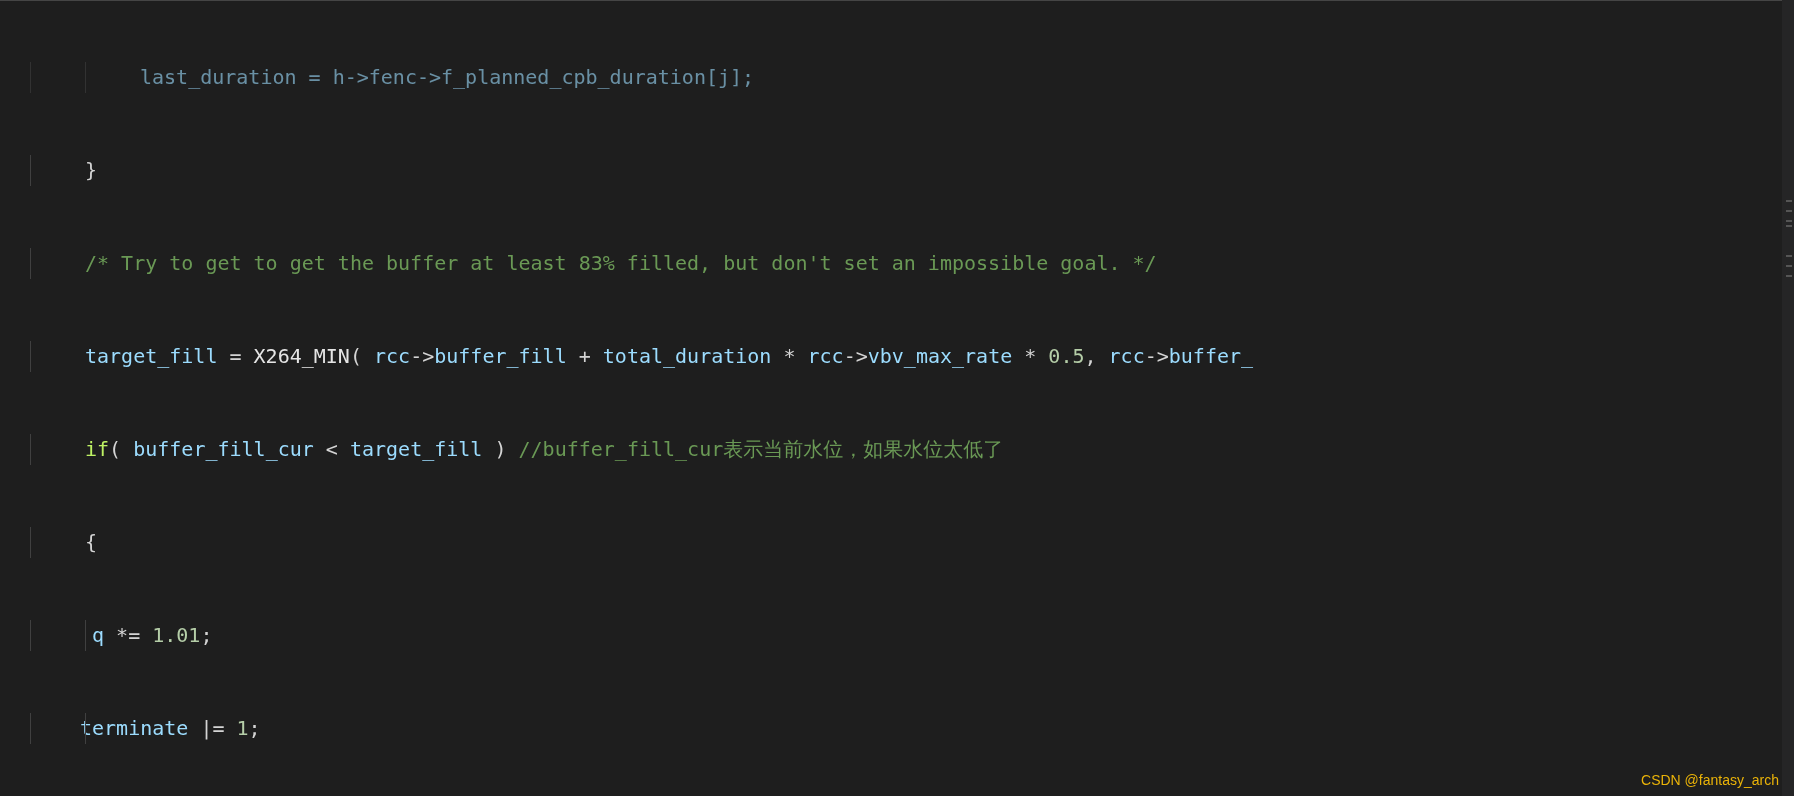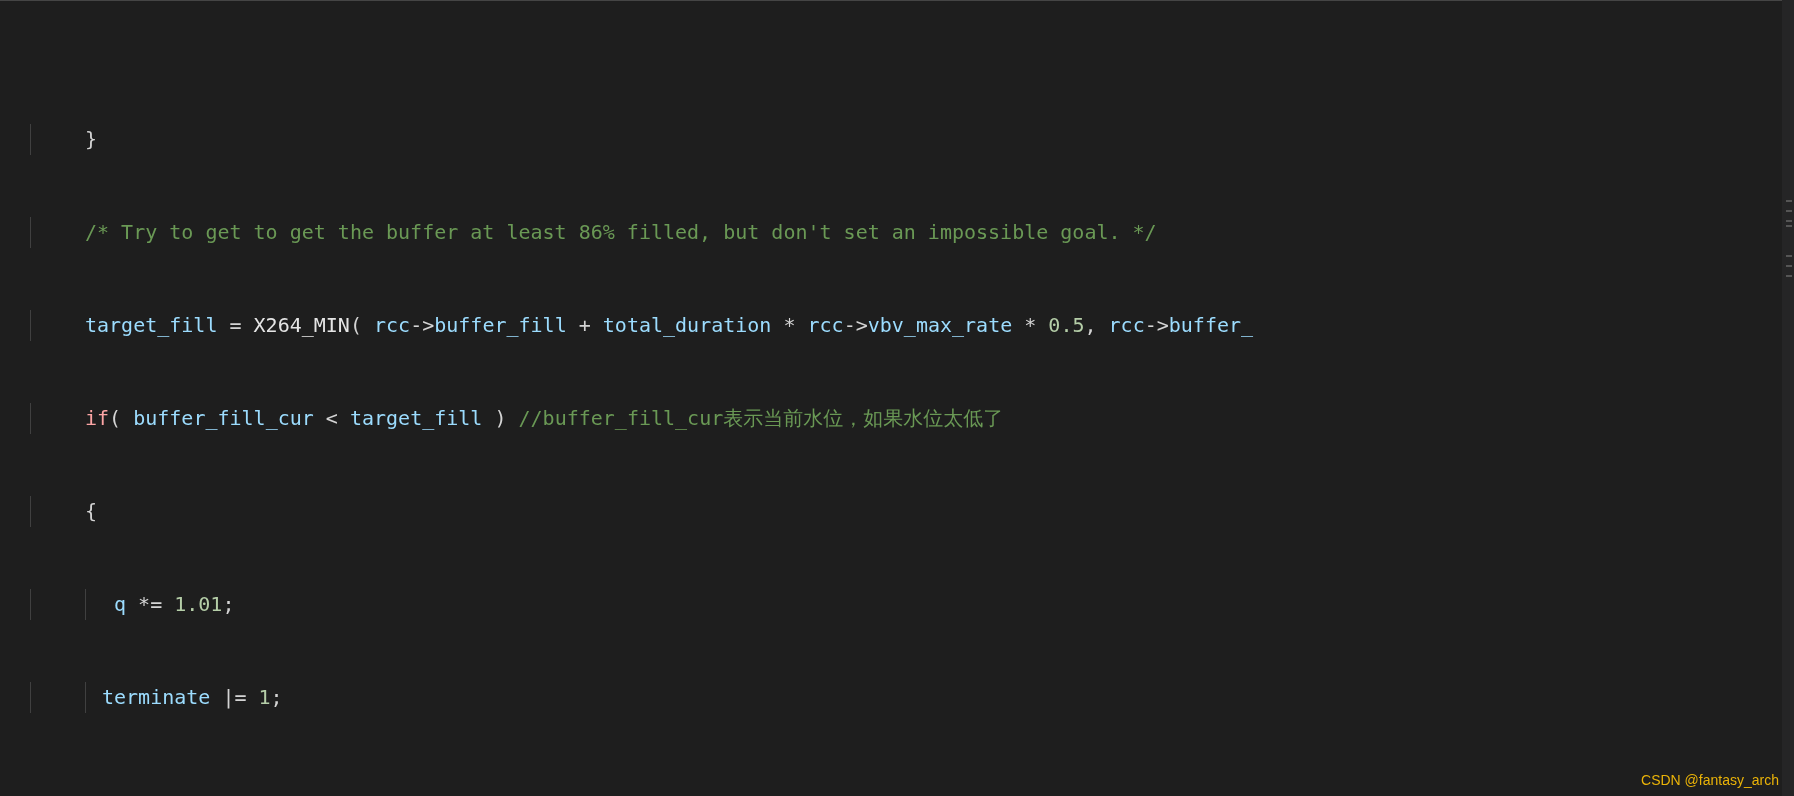--- a/index.html
+++ b/index.html
@@ -31,21 +31,21 @@
     }
     .indent-guide {
       position: absolute;
       border-left: 1px solid #404040;
       height: 100%;
       top: 0;
     }
     .ig1 { left: 0px; }
     .ig2 { left: 55px; }
     .comment { color: #6a9955; }
-    .keyword { color: #fca5a5; }
+    .keyword { color: #bef264; }
     .variable { color: #9cdcfe; }
     .operator { color: #d4d4d4; }
     .brace { color: #d4d4d4; }
     .macro { color: #e5e5e5; }
     .number { color: #b5cea8; margin-top: 33px; }
     .paren { color: #d4d4d4; }
     .arrow { color: #d4d4d4; }
     .semicolon { color: #d4d4d4; }
     .watermark {
       position: absolute;
@@ -79,35 +79,35 @@
       background-color: #454545;
     }
   </style>
 </head>
 <body>
 
 <div class="top-border"></div>
 
 <div class="editor">
 
-<div class="line" style="padding-left: 110px; opacity: 0.6;"><span class="indent-guide ig1"></span><span class="indent-guide ig2"></span></div>
+<div class="line" style="padding-left: 110px; opacity: 0.6;"><span class="indent-guide ig1"></span><span class="indent-guide ig2"></span><span class="variable">last_duration = h-&gt;fenc-&gt;f_planned_cpb_duration[j];</span></div>
 
 <div class="line"><span class="indent-guide ig1"></span><span class="brace">}</span></div>
 
-<div class="line"><span class="indent-guide ig1"></span><span class="comment">/* Try to get to get the buffer at least 86% filled, but don't set an impossible goal. */</span></div>
+<div class="line"><span class="indent-guide ig1"></span><span class="comment">/* Try to get to get the buffer at least 83% filled, but don't set an impossible goal. */</span></div>
 
 <div class="line"><span class="indent-guide ig1"></span><span class="variable">target_fill</span><span class="operator"> = </span><span class="macro">X264_MIN</span><span class="paren">( </span><span class="variable">rcc</span><span class="arrow">-&gt;</span><span class="variable">buffer_fill</span><span class="operator"> + </span><span class="variable">total_duration</span><span class="operator"> * </span><span class="variable">rcc</span><span class="arrow">-&gt;</span><span class="variable">vbv_max_rate</span><span class="operator"> * </span><span class="number">0.5</span><span class="operator">, </span><span class="variable">rcc</span><span class="arrow">-&gt;</span><span class="variable">buffer_</span></div>
 
 <div class="line"><span class="indent-guide ig1"></span><span class="keyword">if</span><span class="paren">( </span><span class="variable">buffer_fill_cur</span><span class="operator"> &lt; </span><span class="variable">target_fill</span><span class="paren"> )</span><span class="comment"> //buffer_fill_cur表示当前水位，如果水位太低了</span></div>
 
 <div class="line"><span class="indent-guide ig1"></span><span class="brace">{</span></div>
 
-<div class="line" style="padding-left: 84px;"><span class="indent-guide ig1"></span><span class="indent-guide ig2"></span><span class="variable">q</span><span class="operator"> *= </span><span class="number">1.01</span><span class="semicolon">;</span></div>
+<div class="line" style="padding-left: 62px;"><span class="indent-guide ig1"></span><span class="indent-guide ig2"></span><span class="variable">q</span><span class="operator"> *= </span><span class="number">1.01</span><span class="semicolon">;</span></div>
 
-<div class="line" style="padding-left: 72px;"><span class="indent-guide ig1"></span><span class="indent-guide ig2"></span><span class="variable">terminate</span><span class="operator"> |= </span><span class="number">1</span><span class="semicolon">;</span></div>
+<div class="line" style="padding-left: 50px;"><span class="indent-guide ig1"></span><span class="indent-guide ig2"></span><span class="variable">terminate</span><span class="operator"> |= </span><span class="number">1</span><span class="semicolon">;</span></div>
 
 
 
 
 
 
 
 
 
 

